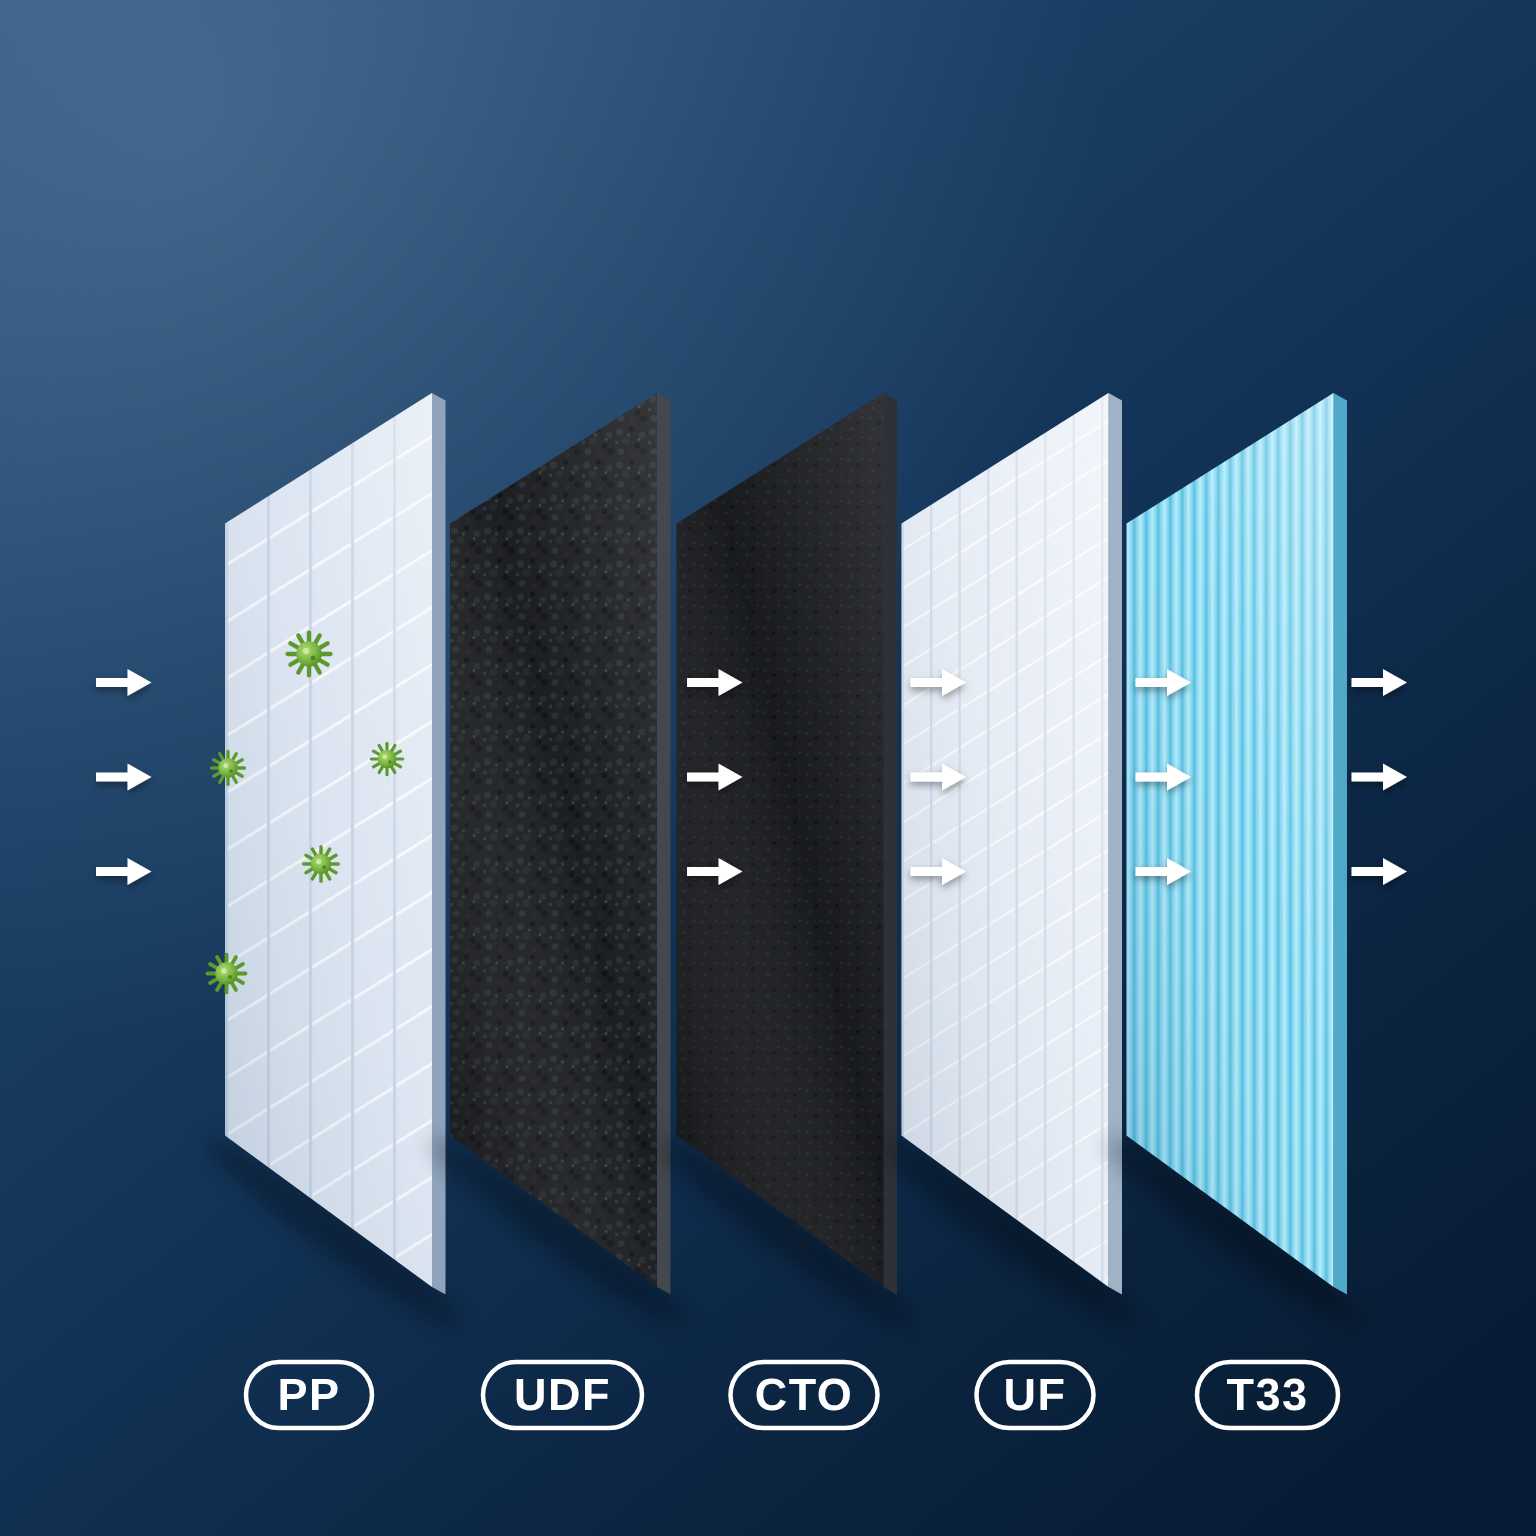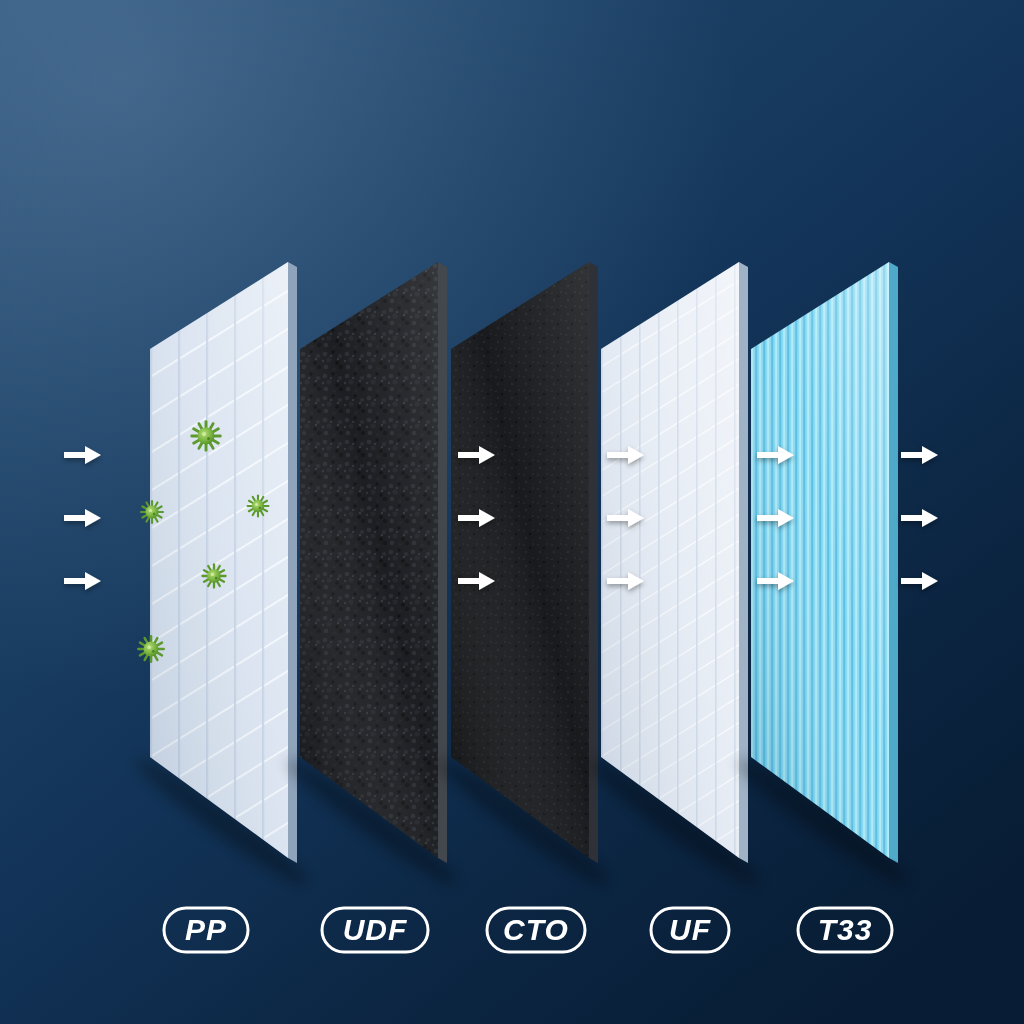--- a/index.html
+++ b/index.html
@@ -1,21 +1,21 @@
 <!DOCTYPE html>
 <html><head>
 <meta charset="utf-8">
 <style>
   html,body{margin:0;padding:0;}
   body{
     width:1024px;height:1024px;overflow:hidden;
     background:#0d2a47;
     font-family:"Liberation Sans","DejaVu Sans",sans-serif;
   }
-  .scene{position:relative;width:1024px;height:1024px;font-style:italic;}
+  .scene{position:relative;width:1024px;height:1024px;}
   .scene svg{position:absolute;inset:0;display:block;}
   text{font-family:"Liberation Sans","DejaVu Sans",sans-serif;}
 </style>
 </head>
 <body>
 
 <div class="scene">
 <svg width="1024" height="1024" viewBox="0 0 1024 1024" xmlns="http://www.w3.org/2000/svg">
   <defs>
     <linearGradient id="bg" x1="0" y1="0" x2="0.8" y2="1">

